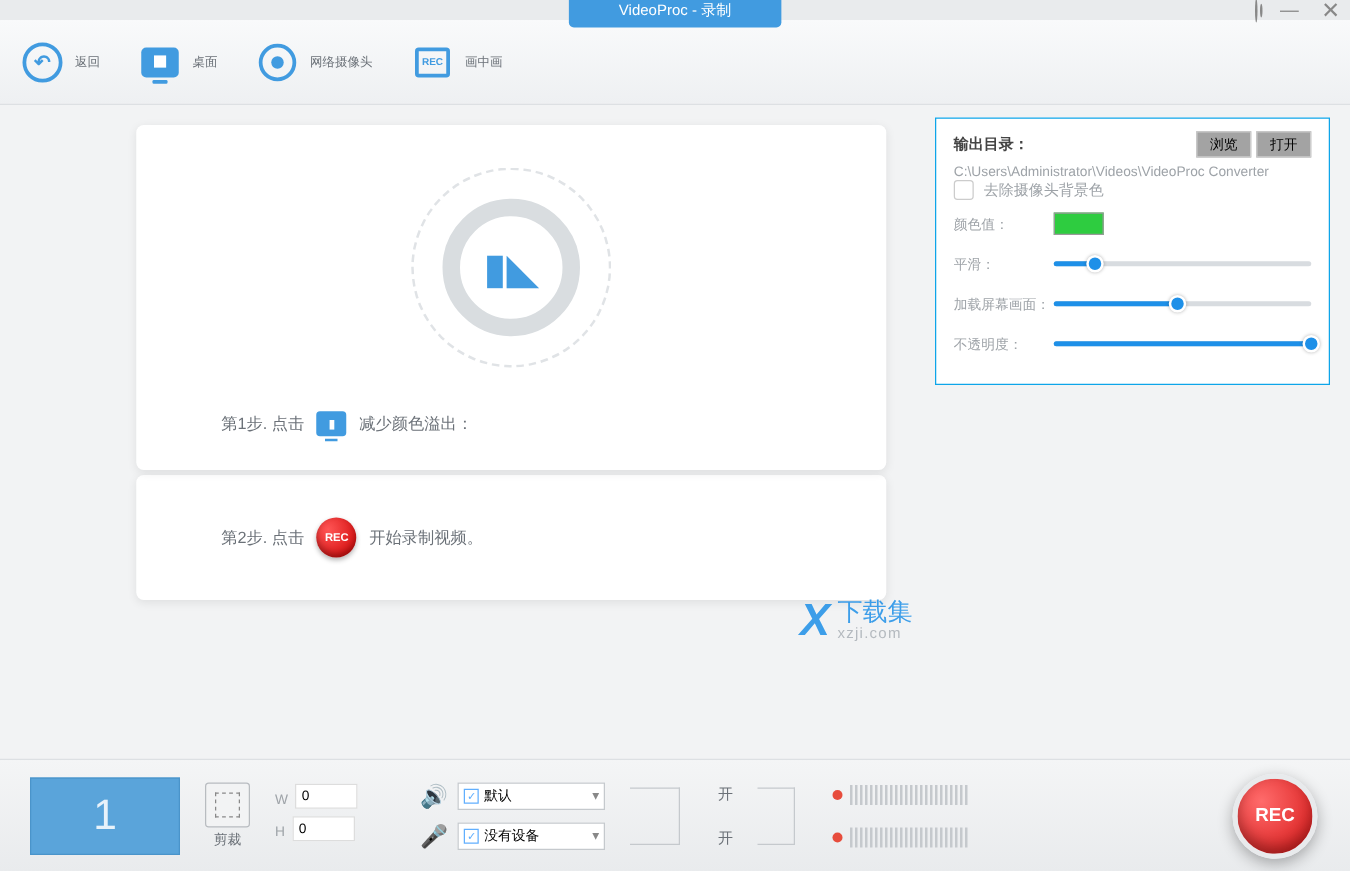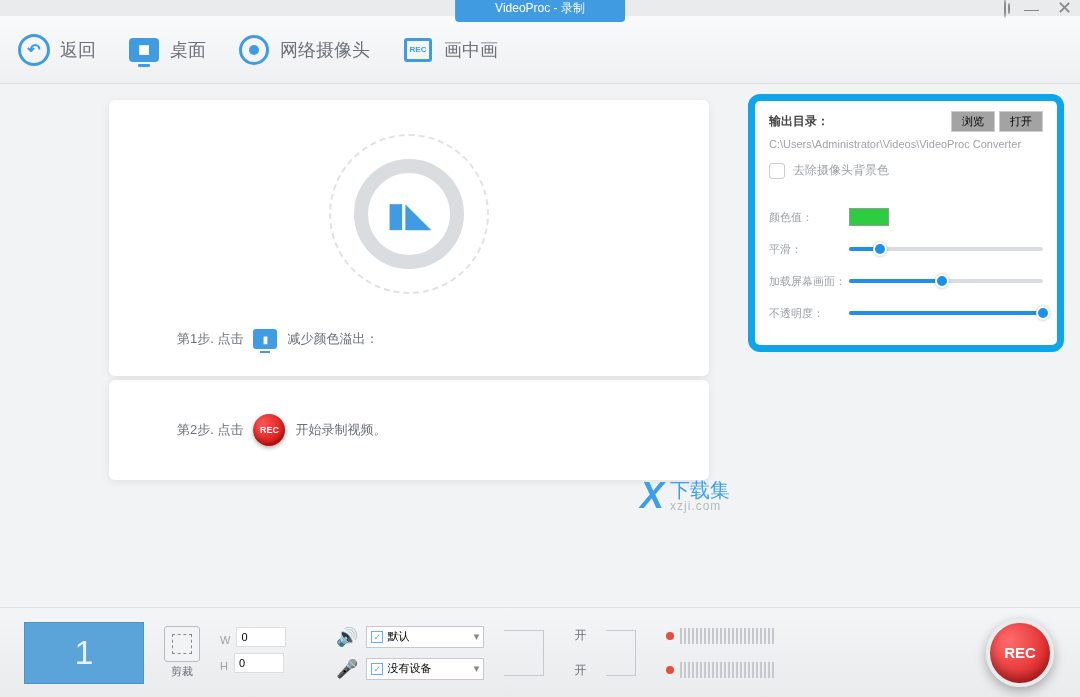--- a/index.html
+++ b/index.html
@@ -7,46 +7,46 @@
 .titlebar{height:16px;background:#e9ebed;display:flex;align-items:center;position:relative}
 .title-center{position:absolute;left:50%;transform:translateX(-50%);background:#419be0;color:#fff;font-size:12px;padding:5px 40px;border-radius:0 0 4px 4px}
 .win-controls{position:absolute;right:8px;display:flex;gap:18px;align-items:center}
 .win-controls span{color:#888;font-size:15px;cursor:pointer}
 .gear{width:16px;height:16px;border:1.5px solid #888;border-radius:50%;position:relative}
 .gear::before{content:"";position:absolute;inset:3px;border:1px solid #888;border-radius:50%}
 .toolbar{height:68px;background:linear-gradient(#f9fafb,#eef0f2);border-bottom:1px solid #dde0e3;display:flex;align-items:center;padding-left:18px;gap:32px}
 .tb-item{display:flex;align-items:center;gap:10px;cursor:pointer}
 .tb-icon{width:32px;height:32px;display:flex;align-items:center;justify-content:center;font-size:20px}
 .back-icon{width:32px;height:32px;border:3px solid #419be0;border-radius:50%;display:flex;align-items:center;justify-content:center;color:#419be0;font-weight:bold}
-.tb-label{color:#6b7178;font-size:18px}
+.tb-label{color:#6b7178;font-size:10px}
 .desk-icon{background:#419be0;border-radius:4px;color:#fff;width:30px;height:24px;position:relative;display:flex;align-items:center;justify-content:center}
 .desk-icon::after{content:"";position:absolute;bottom:-5px;width:12px;height:3px;background:#419be0;border-radius:1px}
 .cam-icon{width:30px;height:30px;border:3px solid #419be0;border-radius:50%;display:flex;align-items:center;justify-content:center}
 .cam-icon::after{content:"";width:10px;height:10px;background:#419be0;border-radius:50%}
 .pip-icon{width:28px;height:24px;border:3px solid #419be0;border-radius:3px;position:relative;display:flex;align-items:center;justify-content:center;font-size:8px;color:#419be0;font-weight:bold}
 .main{display:flex;height:500px}
 .left-panel{flex:1;display:flex;flex-direction:column;align-items:center;padding:16px 30px 16px 100px}
 .card{background:#fff;width:600px;border-radius:6px;box-shadow:0 2px 8px rgba(0,0,0,.08);margin-bottom:4px}
 .card1{height:276px;display:flex;flex-direction:column;align-items:center;justify-content:center;position:relative}
 .ring-outer{width:160px;height:160px;border:2px dashed #e0e3e6;border-radius:50%;display:flex;align-items:center;justify-content:center;position:relative;top:-14px}
 .ring-inner{width:110px;height:110px;border:14px solid #d9dde0;border-radius:50%;display:flex;align-items:center;justify-content:center}
 .cam-center{color:#419be0;font-size:34px}
 .step1{display:flex;align-items:center;align-self:flex-start;margin-left:68px;gap:10px;position:relative;top:21px}
 .step-text{color:#6b7178;font-size:13px}
 .mini-desk{width:24px;height:20px;background:#419be0;border-radius:3px;display:flex;align-items:center;justify-content:center;position:relative}
 .mini-desk::after{content:"";position:absolute;bottom:-4px;width:10px;height:2px;background:#419be0}
 .card2{height:100px;display:flex;align-items:center;padding-left:68px;gap:10px}
 .rec-btn-small{width:32px;height:32px;background:radial-gradient(circle at 30% 30%,#f55,#c00);border-radius:50%;display:flex;align-items:center;justify-content:center;color:#fff;font-size:9px;font-weight:bold;box-shadow:inset 0 -3px 5px rgba(0,0,0,.3),0 2px 4px rgba(0,0,0,.3)}
 .right-panel{width:332px;padding:10px 16px 0 0}
-.settings-box{background:#fff;border:7px solid #0ea5e9;border-radius:12px;padding:10px 14px}
+.settings-box{background:#fff;border:1px solid #0ea5e9;border-radius:0;padding:10px 14px}
 .out-row{display:flex;align-items:center;margin-bottom:6px}
 .out-label{font-size:12px;color:#444;font-weight:bold;flex:1}
 .mini-btn{border:1px solid #ccc;background:#a3a3a3;font-size:11px;padding:2px 10px;cursor:pointer;margin-left:4px}
-.path{font-size:11px;color:#9ea3a8;margin-bottom:12px;word-break:break-all}
-.chk-row{display:flex;align-items:flex-end;gap:8px;margin-bottom:28px}
+.path{font-size:11px;color:#9ea3a8;margin-bottom:0;word-break:break-all}
+.chk-row{display:flex;align-items:flex-start;gap:8px;margin-bottom:8px}
 .chk{width:16px;height:16px;border:1px solid #ccc;border-radius:3px}
 .chk-label{font-size:12px;color:#9ea3a8}
 .s-row{display:flex;align-items:center;margin-bottom:12px;height:20px}
 .s-label{width:80px;font-size:11px;color:#9ea3a8}
 .color-swatch{width:40px;height:18px;background:#2ecc40;border:1px solid #999}
 .slider{flex:1;height:4px;background:#d8dce0;border-radius:2px;position:relative}
 .slider-fill{height:100%;background:#1e90e8;border-radius:2px}
 .slider-thumb{position:absolute;width:14px;height:14px;background:#1e90e8;border-radius:50%;top:-5px;margin-left:-7px;border:2px solid #fff;box-shadow:0 0 3px rgba(0,0,0,.3)}
 .bottom{position:absolute;bottom:0;left:0;right:0;height:90px;background:linear-gradient(#f4f5f6,#e9ebed);border-top:1px solid #dde0e3;display:flex;align-items:center;padding:0 24px;gap:20px}
 .thumb-box{width:120px;height:62px;background:#5aa4da;display:flex;align-items:center;justify-content:center;color:#e8f2fa;font-size:34px;font-weight:300;border:1px solid #4a94ca}

